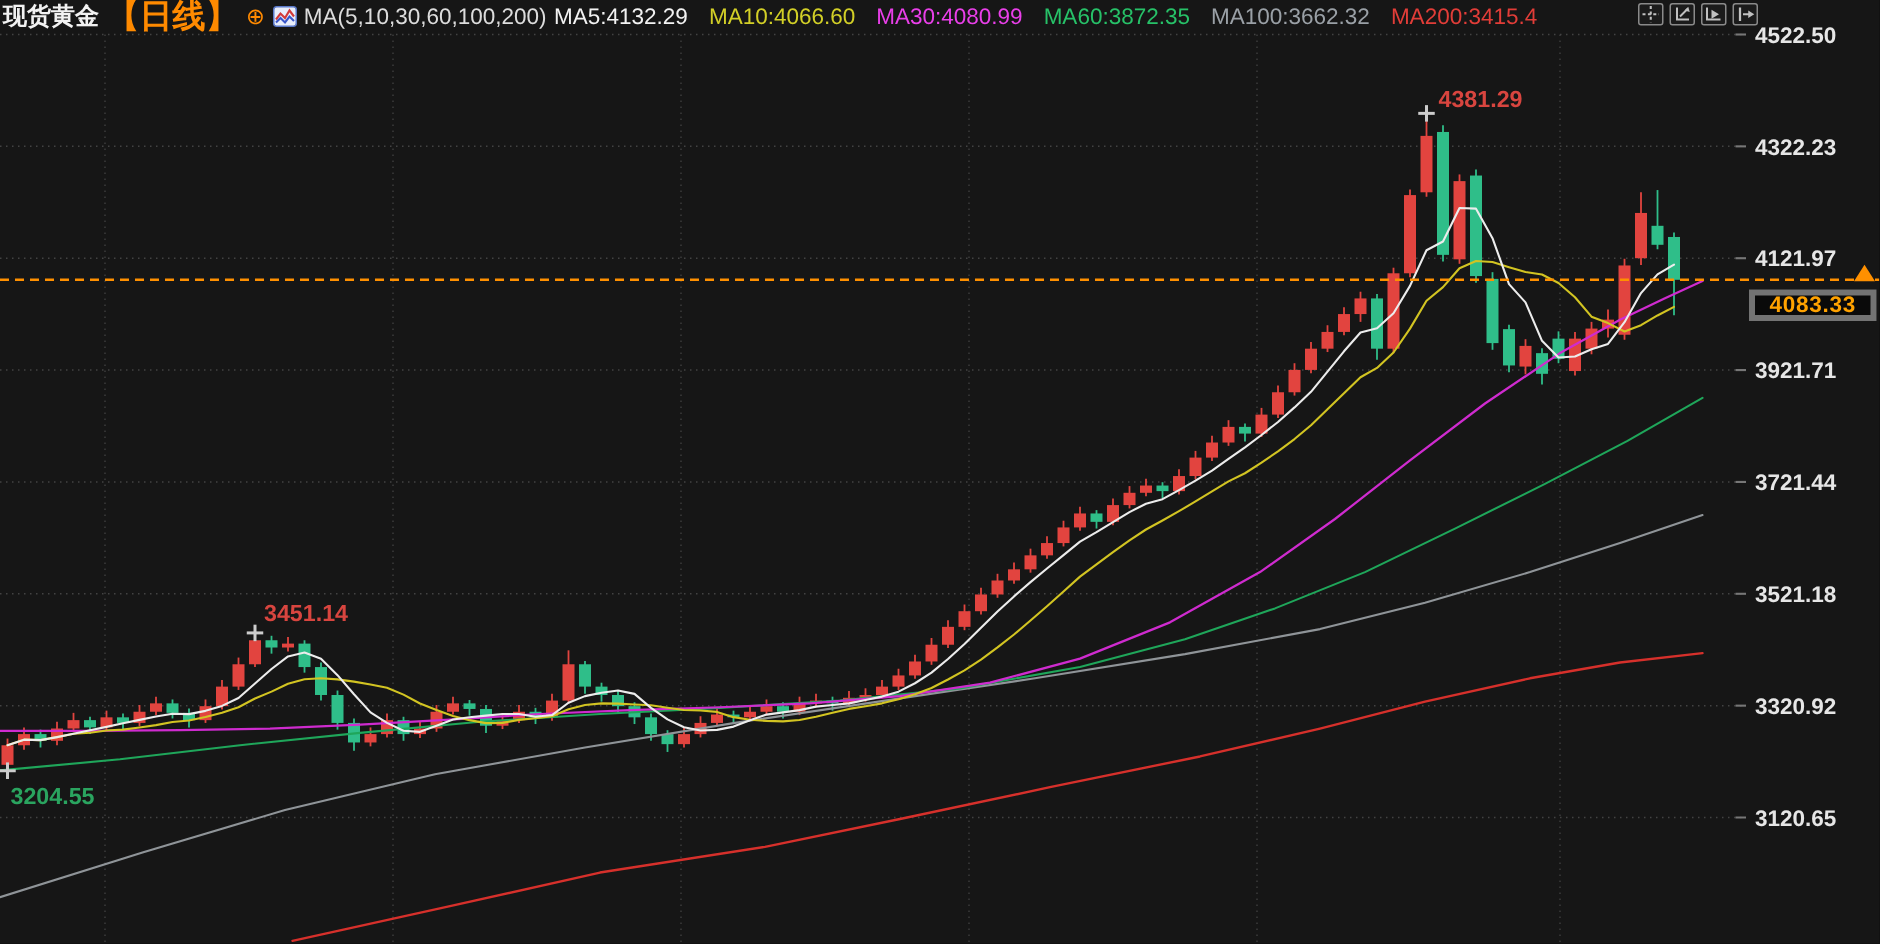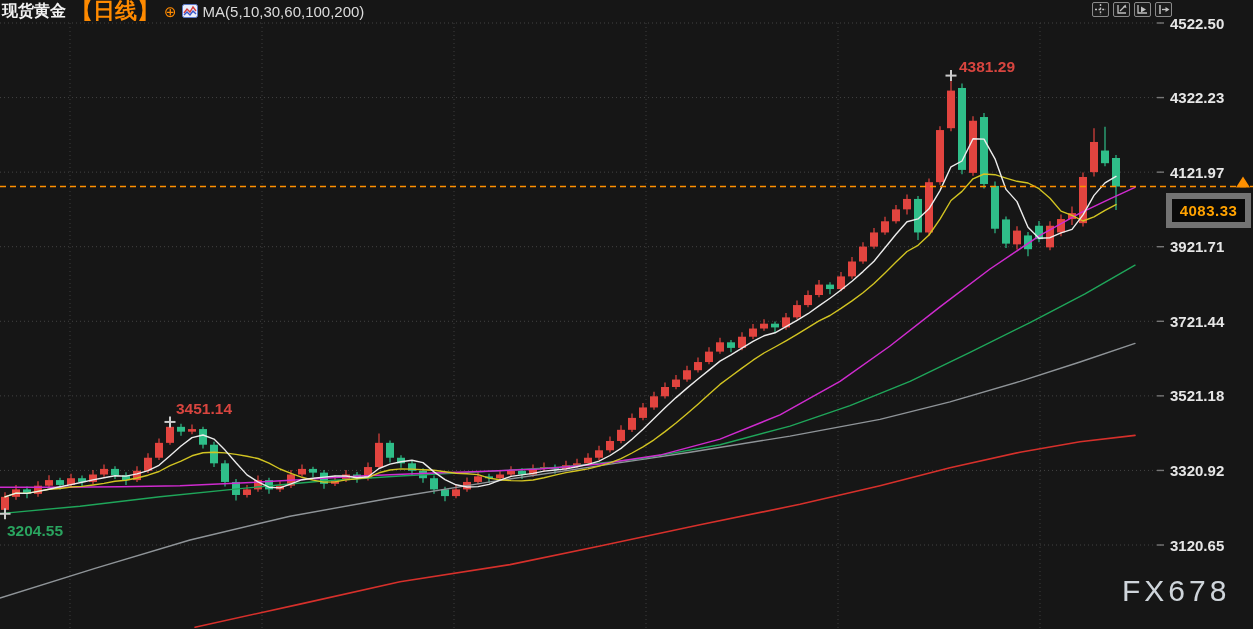--- a/index.html
+++ b/index.html
@@ -21,22 +21,22 @@
   #legend span{font-weight:500;}
   .toolbar{
     position:absolute;top:2px;left:1092px;display:flex;gap:4px;z-index:6;
   }
   .toolbar .tool{
     width:17px;height:15px;border:1px solid #8a8a8a;border-radius:2px;
     background:#1b1b1b;display:flex;align-items:center;justify-content:center;
     box-sizing:border-box;cursor:pointer;
   }
   .price-tag{
-    position:absolute;left:1166px;width:85px;height:35px;background:#0a0a0a;
-    border:6px solid #737373;box-sizing:border-box;color:#ffa200;font-weight:bold;
+    position:absolute;left:1166px;width:85px;height:21px;background:#0a0a0a;
+    border:4px solid #737373;box-sizing:border-box;color:#ffa200;font-weight:bold;
     font-size:15px;display:flex;align-items:center;justify-content:center;
     z-index:4;letter-spacing:0.5px;
   }
   .watermark{
     position:absolute;left:1122px;top:574px;color:#dfe6ec;opacity:0.92;
     font-size:30px;letter-spacing:4px;z-index:3;
   }
 </style>
 </head>
 <body>
@@ -302,20 +302,28 @@
       <span class="period">【日线】</span>
     <span class="plus">⊕</span>
     <span class="minichart">
       <svg width="16" height="14" viewBox="0 0 16 14">
         <rect x="0.5" y="0.5" width="15" height="13" rx="2" fill="#e9eefb" stroke="#5b79c9"></rect>
         <polyline points="2,9 5,5 8,8 11,3 14,7" fill="none" stroke="#d33a3a" stroke-width="1.4"></polyline>
         <polyline points="2,11 5,8 8,11 11,7 14,10" fill="none" stroke="#3a56c9" stroke-width="1.4"></polyline>
       </svg>
     </span>
     <span class="ma-group">MA(5,10,30,60,100,200)</span>
+    <span id="legend">
+        <span style="color: rgb(242, 242, 242);">MA5:4132.29</span>
+        <span style="color: rgb(210, 207, 39);">MA10:4066.60</span>
+        <span style="color: rgb(233, 63, 233);">MA30:4080.99</span>
+        <span style="color: rgb(39, 193, 104);">MA60:3872.35</span>
+        <span style="color: rgb(154, 160, 166);">MA100:3662.32</span>
+        <span style="color: rgb(225, 61, 56);">MA200:3415.4</span>
+      </span>
   </div>
 
   <div class="toolbar">
     <span class="tool">
       <svg width="13" height="13" viewBox="0 0 13 13">
         <line x1="6.5" y1="1" x2="6.5" y2="12" stroke="#c0c0c0" stroke-width="1.4" stroke-dasharray="2 1.6"></line>
         <line x1="1" y1="6.5" x2="12" y2="6.5" stroke="#c0c0c0" stroke-width="1.4" stroke-dasharray="2 1.6"></line>
       </svg>
     </span>
     <span class="tool">
@@ -335,15 +343,14 @@
       <svg width="13" height="13" viewBox="0 0 13 13">
         <line x1="3" y1="2" x2="3" y2="11" stroke="#c0c0c0" stroke-width="1.5"></line>
         <line x1="5" y1="6.5" x2="11" y2="6.5" stroke="#c0c0c0" stroke-width="1.3"></line>
         <polygon points="12.5,6.5 8.5,4 8.5,9" fill="#c0c0c0"></polygon>
       </svg>
     </span>
   </div>
 
   <div class="price-tag" style="top: 193.034px;">4083.33</div>
 
-  <div class="watermark">FX678</div>
 
 </div>
 
 </body></html>

